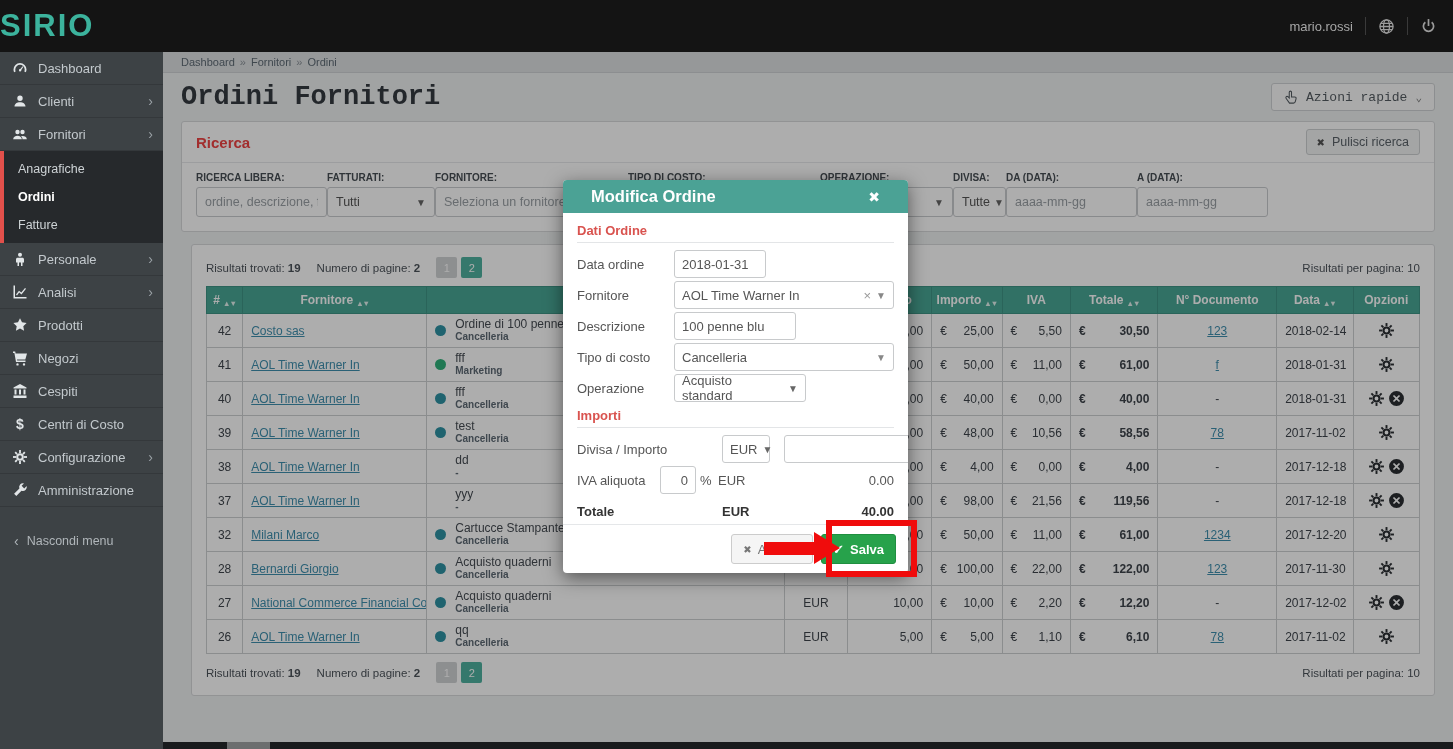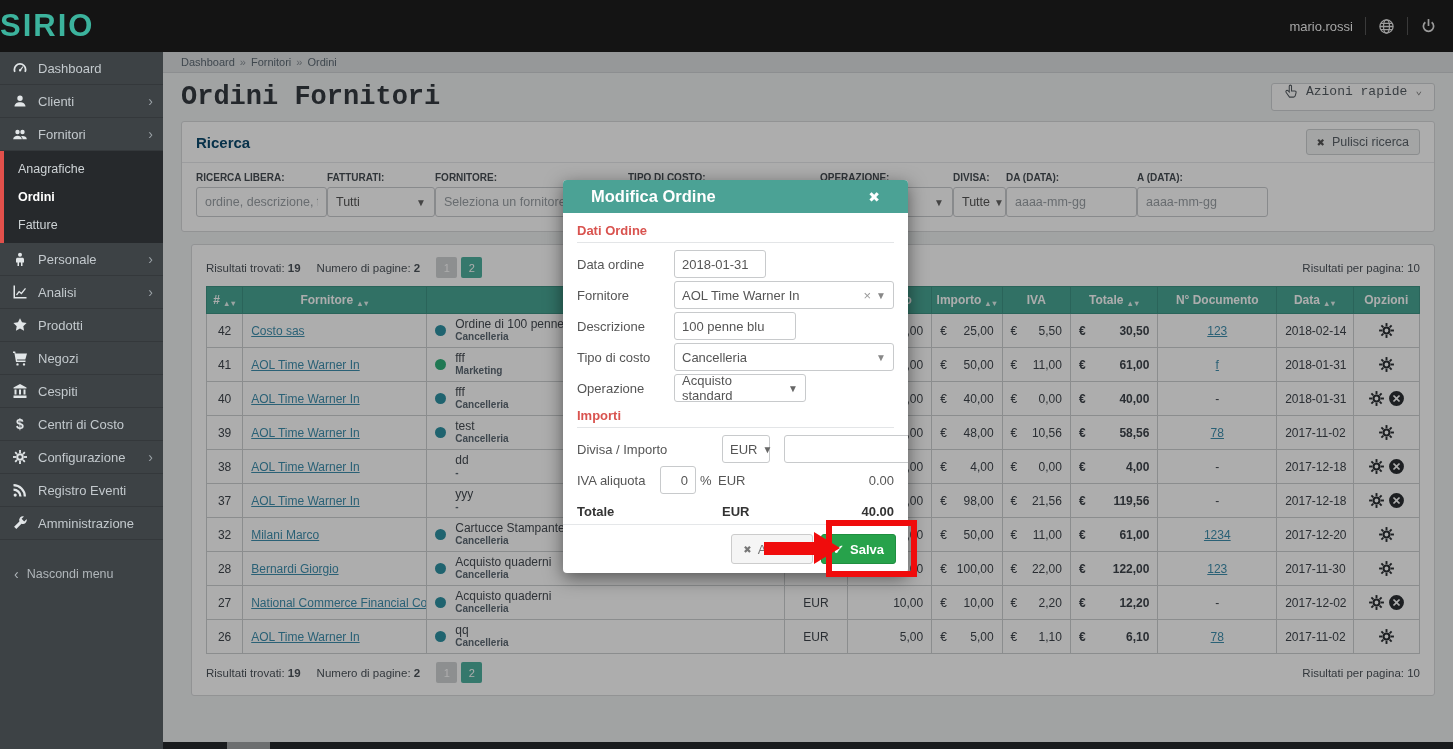--- a/index.html
+++ b/index.html
@@ -36,28 +36,28 @@
 
   
   .content{position:absolute;left:163px;top:52px;right:0;bottom:0;background:#eef0f1;overflow:hidden;}
   .crumb{height:21px;background:#dde0e2;border-bottom:1px solid #cfd2d4;font-size:11px;
          color:#5e6a74;display:flex;align-items:center;padding:0 18px;gap:5px;}
   .crumb .sep{color:#8a9198;}
   .crumb .lnk{cursor:pointer;}
   .title-row{display:flex;align-items:center;justify-content:space-between;padding:9px 18px 9px;font-family:Liberation Mono, monospace;}
   .page-title{font-size:27px;font-weight:bold;color:#343a40;}
   .quick-btn{height:28px;background:#fbfbfb;border:1px solid #cfd2d4;border-radius:3px;
-             display:flex;gap:8px;padding:0 12px;font-size:13px;color:#555c62;cursor:pointer;}
+             display:flex;align-items:center;gap:8px;padding:0 12px;font-size:13px;color:#555c62;cursor:pointer;}
   .quick-btn .icn{margin:0;width:14px;height:14px;color:#555c62;}
   .quick-btn .car{font-size:11px;color:#777;}
 
   .panel{background:#fff;border:1px solid #d7d9db;border-radius:3px;margin:0 18px;}
   .panel-head{display:flex;justify-content:space-between;align-items:center;
               padding:7px 14px;border-bottom:1px solid #e6e8ea;}
-  .panel-title{font-size:15px;font-weight:bold;color:#0c4a6e;}
+  .panel-title{font-size:15px;font-weight:bold;color:#ef4444;}
   .clear-btn{height:26px;background:#f2f3f4;border:1px solid #cdd0d2;border-radius:3px;
              display:flex;align-items:center;gap:7px;padding:0 10px;font-size:12.5px;color:#5a6268;cursor:pointer;}
   .clear-btn .x{font-size:10px;color:#555;}
 
   .filters{display:flex;gap:0;padding:9px 14px 14px;}
   .flabel{font-size:10px;font-weight:bold;color:#474e54;margin-bottom:4px;white-space:nowrap;}
   .inp,.sel,.sel2{height:30px;border:1px solid #c9cccf;border-radius:3px;background:#fff;
        font-size:12.5px;color:#555;padding:0 8px;width:100%;}
   .inp::placeholder{color:#9aa0a5;}
   .sel,.sel2{display:flex;align-items:center;overflow:hidden;white-space:nowrap;cursor:pointer;}
@@ -256,28 +256,20 @@
             <g transform="rotate(45 8 8)">
               <rect x="7.1" y="1.2" width="1.8" height="2.6"></rect>
               <rect x="7.1" y="12.2" width="1.8" height="2.6"></rect>
               <rect x="1.2" y="7.1" width="2.6" height="1.8"></rect>
               <rect x="12.2" y="7.1" width="2.6" height="1.8"></rect>
             </g>
           </svg>
         </span>
         <span>Configurazione</span>
         <span class="siarr">›</span>
-      </div>
-      <div class="side-item">
-        <span class="icn ">
-          <svg viewBox="0 0 16 16" fill="currentColor">
-            <path d="M3.2 11.5a1.6 1.6 0 1 1 0 3.2 1.6 1.6 0 0 1 0-3.2zM1.5 6.4a8.2 8.2 0 0 1 8.1 8.1H7.3a5.9 5.9 0 0 0-5.8-5.8zm0-4.4A12.6 12.6 0 0 1 14 14.5h-2.3A10.3 10.3 0 0 0 1.5 4.3z"></path>
-          </svg>
-        </span>
-        <span>Registro Eventi</span>
       </div>
       <div class="side-item">
         <span class="icn ">
           <svg viewBox="0 0 16 16" fill="currentColor">
             <path d="M14.7 4.1a3.9 3.9 0 0 1-5.2 4.6L4.3 14l-2.2-2.2 5.3-5.2a3.9 3.9 0 0 1 4.6-5.2L9.6 3.8l2.6 2.6z"></path>
           </svg>
         </span>
         <span>Amministrazione</span>
       </div>
     </div>

